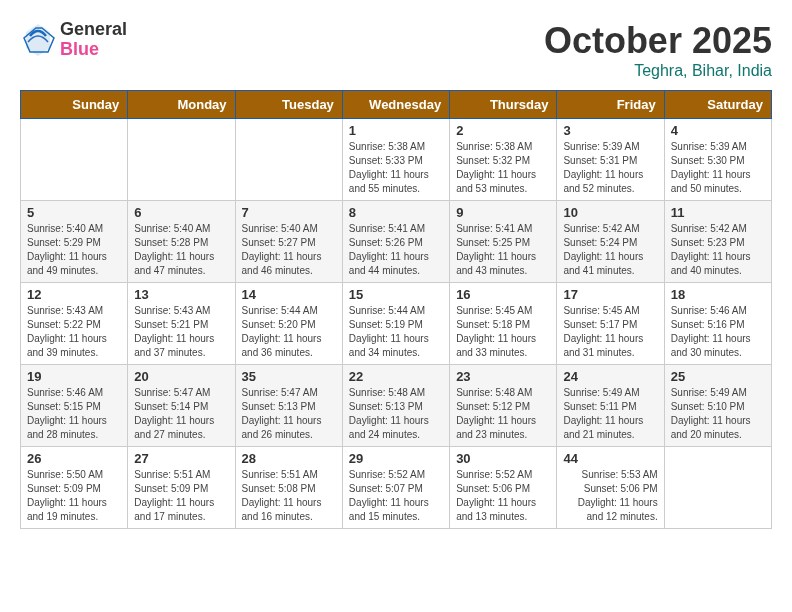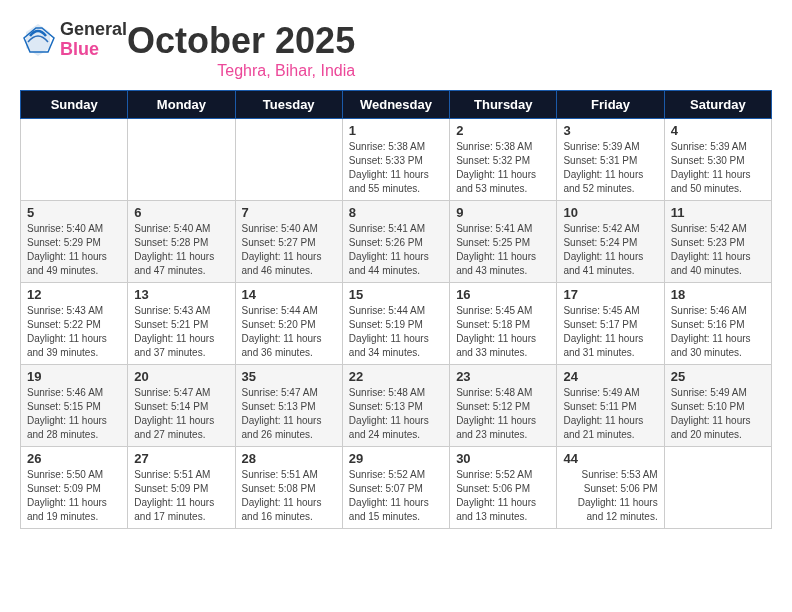--- a/index.html
+++ b/index.html
@@ -5,20 +5,21 @@
     * { box-sizing: border-box; margin: 0; padding: 0; }
     body {
       font-family: Arial, sans-serif;
       background: #fff;
       width: 792px;
       min-height: 612px;
       padding: 20px;
     }
     .header {
       display: flex;
+      justify-content: space-between;
       align-items: flex-start;
       margin-bottom: 10px;
     }
     .logo {
       display: flex;
       align-items: center;
       gap: 4px;
     }
     .logo-text {
       display: flex;
@@ -42,30 +43,30 @@
     .title-block {
       text-align: right;
     }
     .month-title {
       font-size: 36px;
       font-weight: bold;
       color: #333;
     }
     .subtitle {
       font-size: 16px;
-      color: #ec4899;
+      color: #0f766e;
     }
     .calendar {
       width: 100%;
       border-collapse: collapse;
     }
     .calendar th {
-      background-color: #0f172a;
+      background-color: #a16207;
       color: #fff;
-      text-align: center;
+      text-align: right;
       padding: 6px 8px;
       font-size: 13px;
       border: 1px solid #1a5aaa;
     }
     .calendar td {
       border: 1px solid #ccc;
       vertical-align: top;
       padding: 4px 6px;
       width: calc(100% / 7);
       min-height: 80px;

